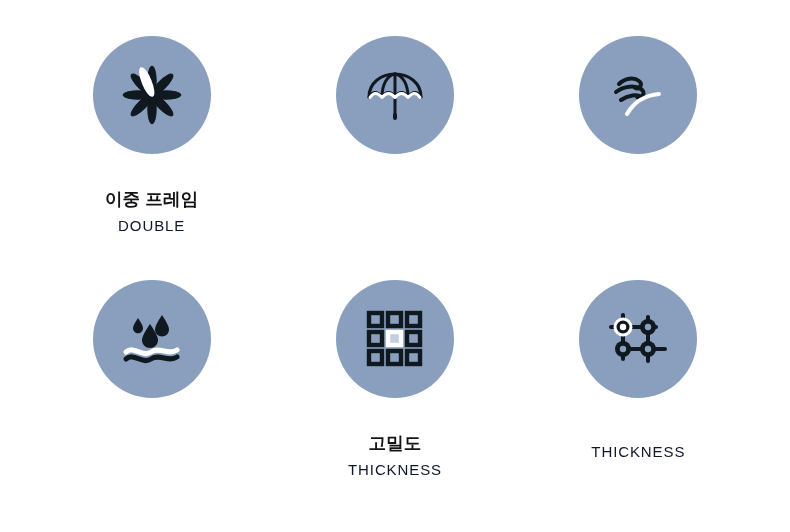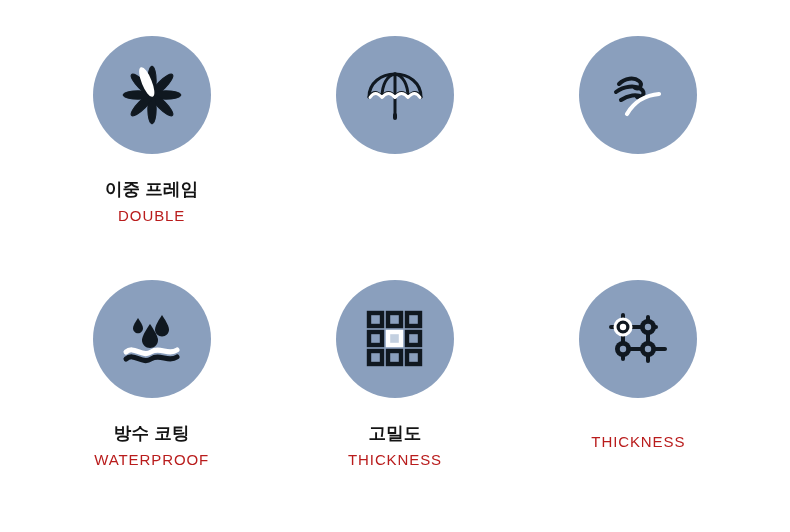--- a/index.html
+++ b/index.html
@@ -37,36 +37,36 @@
     background: #8a9fbd;
     display: flex;
     align-items: center;
     justify-content: center;
     flex: 0 0 auto;
   }
   .icon-circle svg {
     display: block;
   }
   .label-block {
-    margin-top: 27px;
+    margin-top: 37px;
     text-align: center;
     line-height: 1;
   }
   .label-ko {
     font-size: 17.5px;
     font-weight: bold;
     color: #141414;
     letter-spacing: 0.2px;
     white-space: nowrap;
     display: block;
   }
   .label-en {
     font-size: 15px;
     font-weight: normal;
-    color: #b91c1c;
+    color: #0f172a;
     letter-spacing: 0.9px;
     white-space: nowrap;
     display: block;
     margin-top: 9px;
   }
 </style>
 </head>
 <body>
 
 <div id="feature-grid">
@@ -142,24 +142,20 @@
           <g fill="#101820">
             <path d="M17 8 C17 8 12 15 12 18.2 C12 21.1 14.3 23.2 17 23.2 C19.7 23.2 22 21.1 22 18.2 C22 15 17 8 17 8 Z"></path>
             <path d="M41 5 C41 5 34 15 34 19.5 C34 23.5 37.2 26.5 41 26.5 C44.8 26.5 48 23.5 48 19.5 C48 15 41 5 41 5 Z"></path>
             <path d="M29 14 C29 14 21 25 21 30 C21 34.5 24.6 38 29 38 C33.4 38 37 34.5 37 30 C37 25 29 14 29 14 Z"></path>
           </g>
           <path d="M5 42 C13 35 21 48 30 42 C39 36 47 46 56 40" fill="none" stroke="#ffffff" stroke-width="5" stroke-linecap="round"></path>
           <path d="M5 49 C13 42 21 55 30 49 C39 43 47 53 56 47" fill="none" stroke="#101820" stroke-width="5" stroke-linecap="round"></path>
         </svg>
       </span>
     </div>
-    <div class="label-block">
-      <span class="label-ko">방수 코팅</span>
-      <span class="label-en">WATERPROOF</span>
-    </div>
   </div>
 
   <div class="feature-cell">
     <div class="icon-circle">
       <span>
         <svg width="58" height="58" viewBox="0 0 58 58" aria-hidden="true">
           <g fill="none" stroke="#101820" stroke-width="4.4">
             <rect x="3" y="3" width="13" height="13"></rect>
             <rect x="22" y="3" width="13" height="13"></rect>
             <rect x="41" y="3" width="13" height="13"></rect>

